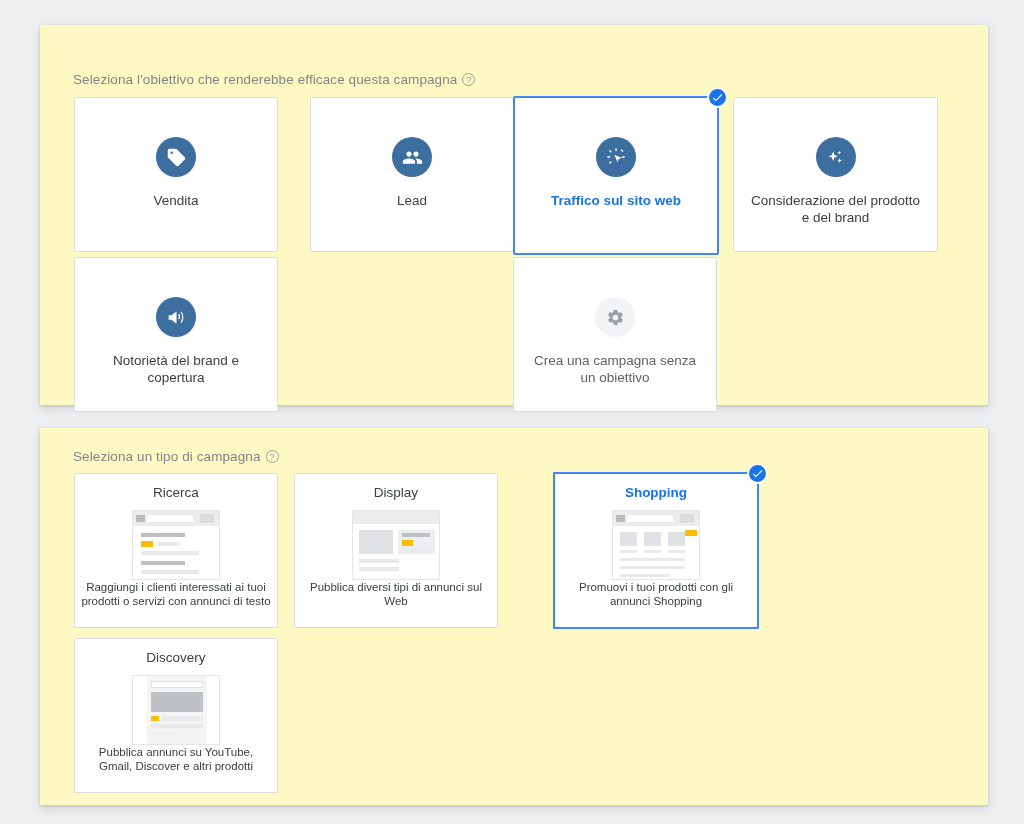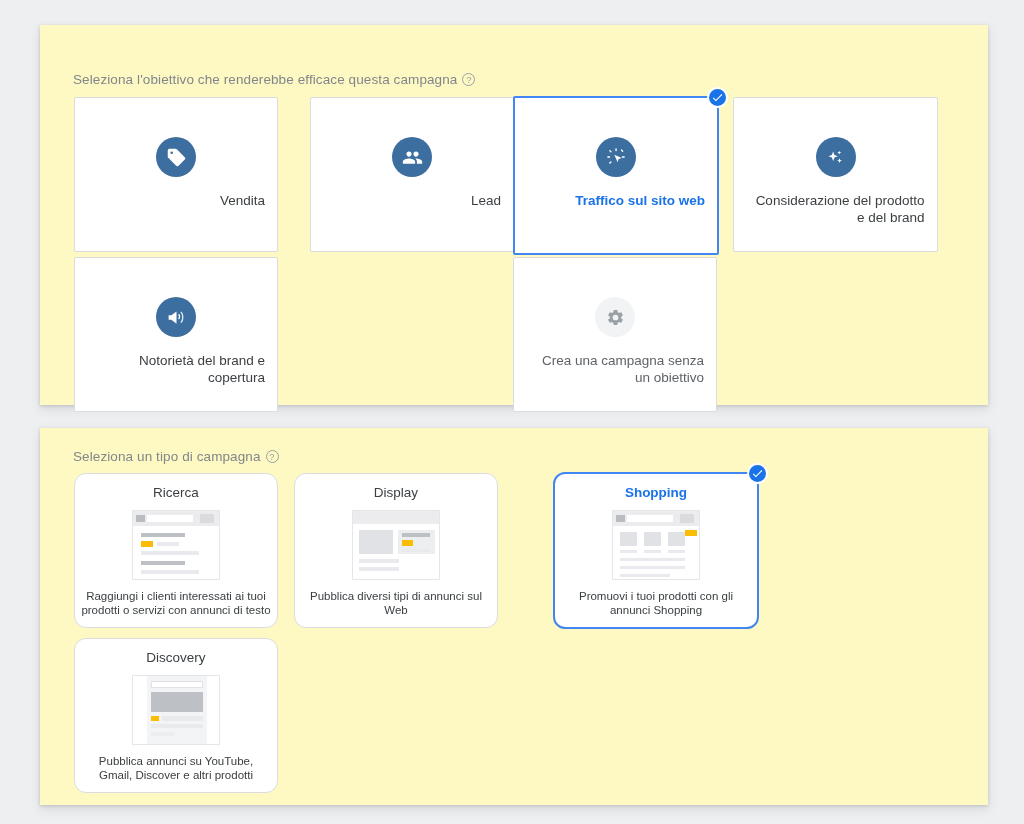--- a/index.html
+++ b/index.html
@@ -73,21 +73,21 @@
     background: #3c6e9f;
     display: flex; align-items: center; justify-content: center;
     flex: none;
   }
   .obj-icon.muted { background: #f1f3f4; }
   .obj-label {
     margin-top: 15px;
     font-size: 13.5px;
     line-height: 17px;
     color: #3c4043;
-    text-align: right;
+    text-align: center;
     width: 178px;
   }
   .obj-card.selected .obj-label { color: #1a73e8; font-weight: bold; }
   .obj-card .obj-label.muted-text { color: #5f6368; }
 
   .check-badge {
     position: absolute;
     width: 21px; height: 21px;
     border-radius: 50%;
     background: #1a73e8;
@@ -95,21 +95,21 @@
     right: -11px; top: -11px;
     display: flex; align-items: center; justify-content: center;
     z-index: 5;
   }
 
   
   .type-card {
     position: absolute;
     width: 204px; height: 155px;
     border: 1px solid #dadce0;
-    border-radius: 12px;
+    border-radius: 1px;
     background: #fff;
     cursor: pointer;
     display: flex;
     flex-direction: column;
     align-items: center;
     padding-top: 10px;
   }
   .type-card.selected { border: 2px solid #4285f4; }
   .type-title {
     font-size: 13.5px;
@@ -121,21 +121,20 @@
   .type-thumb {
     margin-top: 9px;
     width: 88px; height: 70px;
     border: 1px solid #e4e6e9;
     background: #fff;
     position: relative;
     overflow: hidden;
     flex: none;
   }
   .type-desc {
-    margin-top: 9px;
     font-size: 11.5px;
     line-height: 14px;
     color: #3c4043;
     text-align: center;
     width: 190px;
   }
 
   
   .bar { position: absolute; background: #d4d6d9; }
   .bar.light { background: #e8eaed; }

